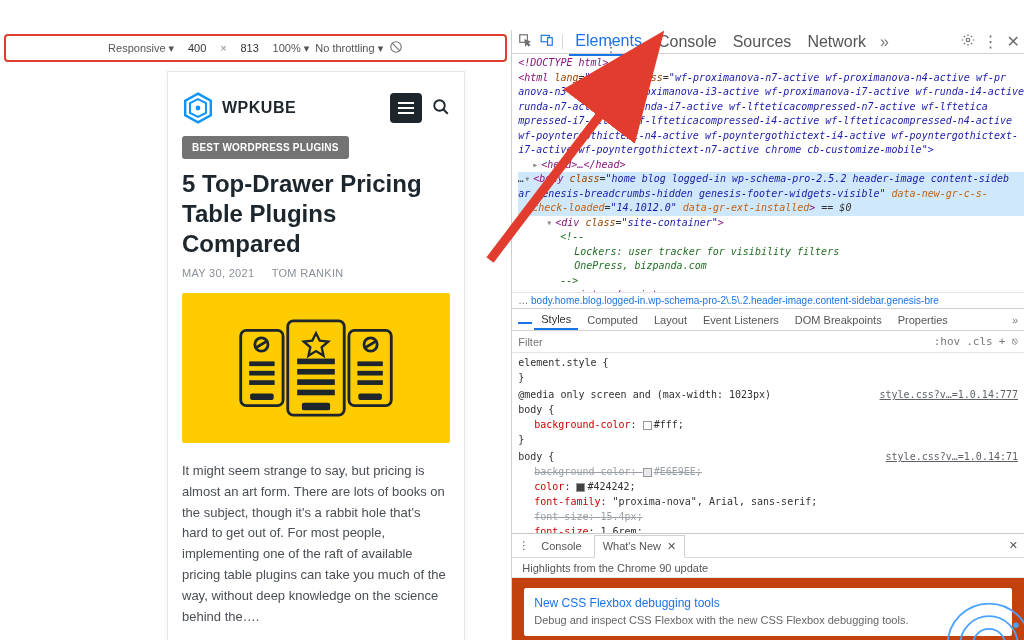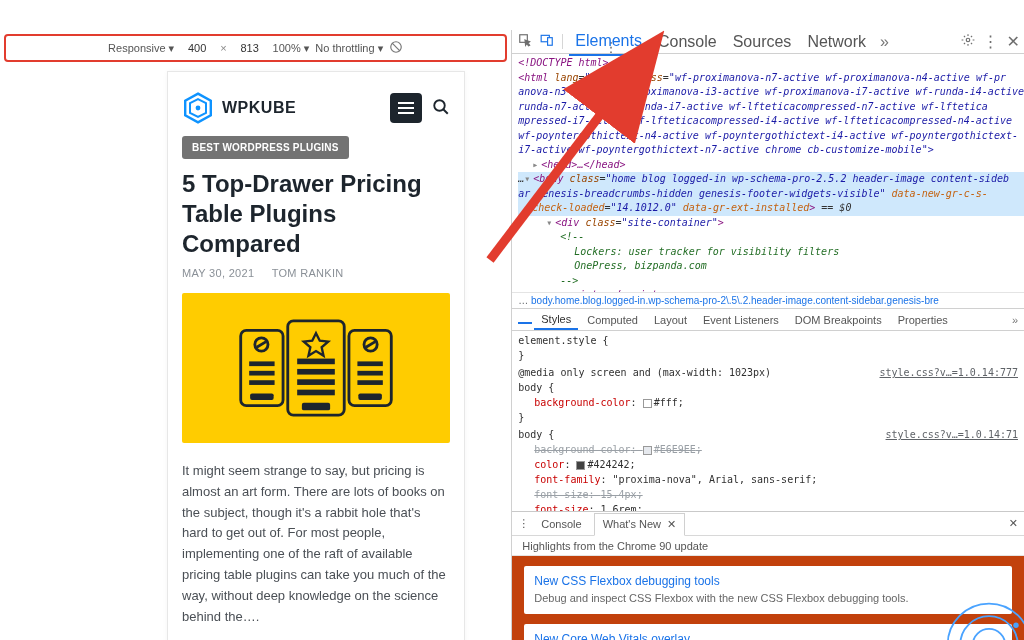--- a/index.html
+++ b/index.html
@@ -245,20 +245,29 @@
       <span class="st active"></span>
       <span class="st active">Styles</span>
       <span class="st">Computed</span>
       <span class="st">Layout</span>
       <span class="st">Event Listeners</span>
       <span class="st">DOM Breakpoints</span>
       <span class="st">Properties</span>
       <span class="ov">»</span>
     </div>
 
+    <div class="filter-row">
+      <input placeholder="Filter" style="">
+      <div class="tools">
+        <span>:hov</span>
+        <span>.cls</span>
+        <span>+</span>
+        <span>⎋</span>
+      </div>
+    </div>
 
     <div class="styles-body">
       <div class="rule">
         <span class="selmatch">element.style {</span><br>
         <span>}</span>
       </div>
       <div class="rule">
         <span class="src">style.css?v…=1.0.14:777</span>
         <span class="mq">@media only screen and (max-width: 1023px)</span><br>
         <span class="selmatch">body {</span><br>

